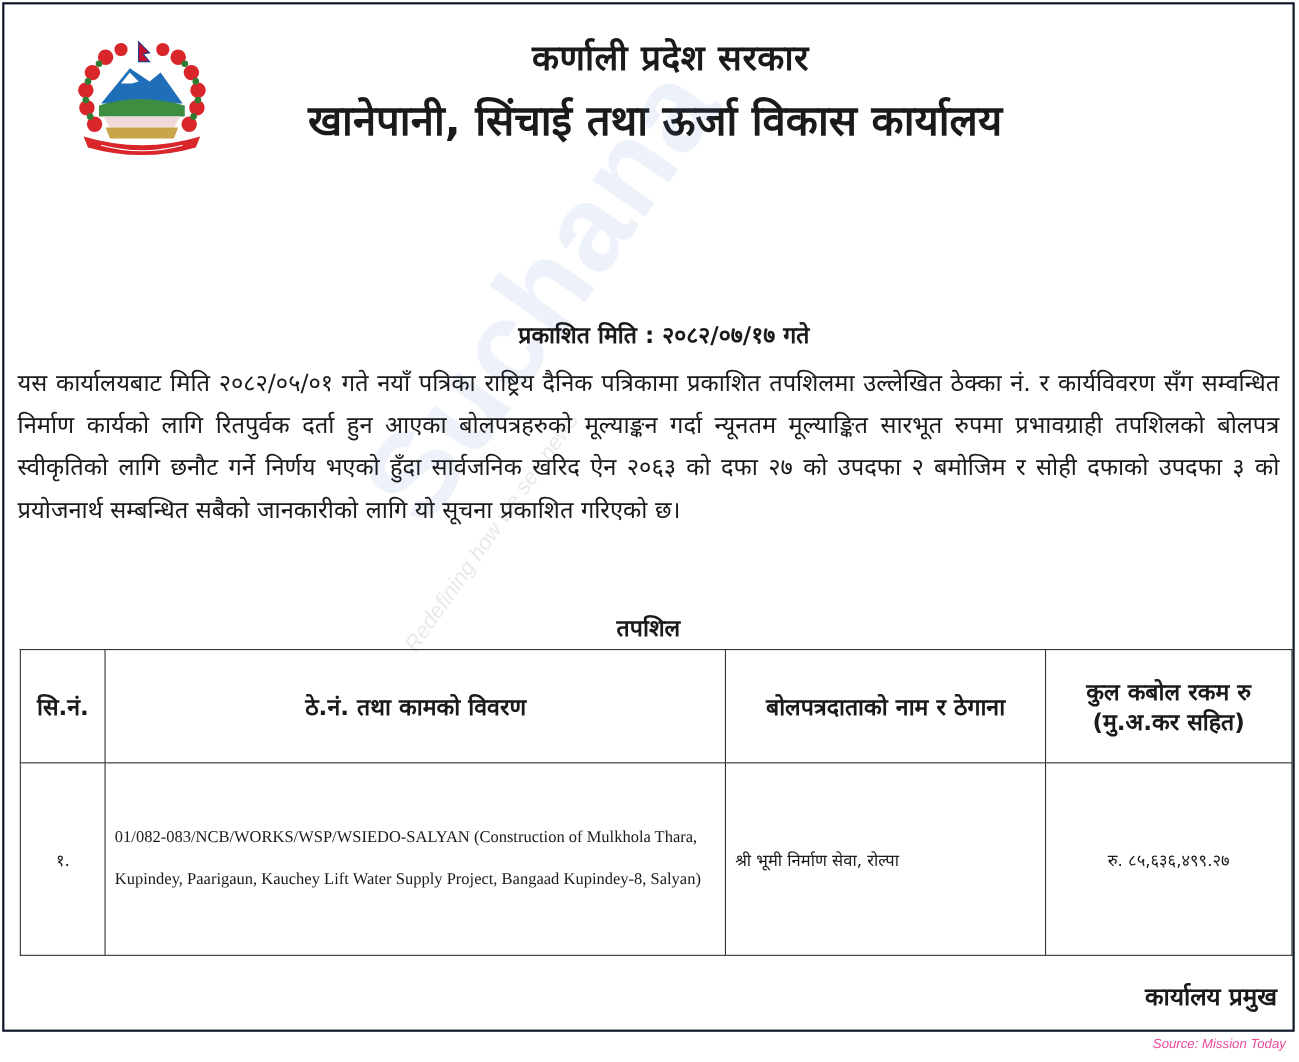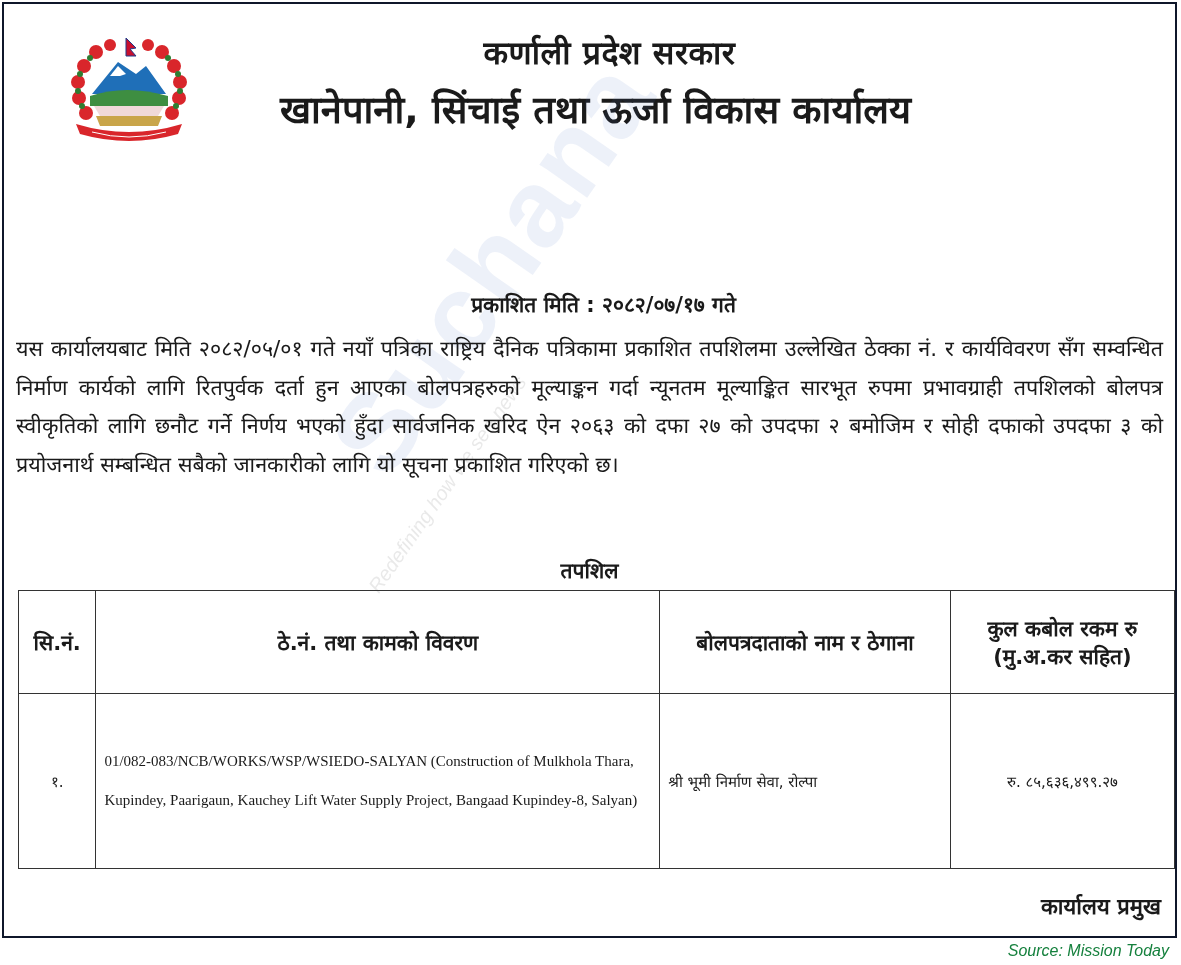--- a/index.html
+++ b/index.html
@@ -31,21 +31,21 @@
   .c-sn { width: 60px; text-align: center; }
   .c-desc { width: 544px; }
   .c-bidder { width: 272px; }
   .c-amt { width: 206px; text-align: center; }
   td.desc { font-family: "Liberation Serif", serif; font-size: 27px; line-height: 39.5px; padding-left: 6px; }
   td.sn, td.amt { text-align: center; }
   td.bidder { text-align: left; padding-left: 8px; }
 
   .signature { position: absolute; right: 14px; top: 886px; font-size: 22px; font-weight: bold; }
 
-  .source { position: absolute; right: 12px; top: 942px; font-family: "Liberation Sans", sans-serif; font-style: italic; font-size: 16px; color: #15803d; }
+  .source { position: absolute; right: 12px; top: 942px; font-family: "Liberation Sans", sans-serif; font-style: italic; font-size: 12px; color: #ec4899; }
 
   
   .wm { position: absolute; pointer-events: none; }
   .wm-text { left: 300px; top: 420px; transform: rotate(-55deg); transform-origin: left top; font-family: "Liberation Sans", sans-serif; font-size: 110px; font-weight: bold; color: rgba(80,120,200,0.10); letter-spacing: 2px; white-space: nowrap; }
   .wm-sub { left: 360px; top: 580px; transform: rotate(-55deg); transform-origin: left top; font-family: "Liberation Sans", sans-serif; font-style: italic; font-size: 20px; color: rgba(120,120,120,0.16); white-space: nowrap; }
 </style>
 </head>
 <body>
 
 <div class="frame">

